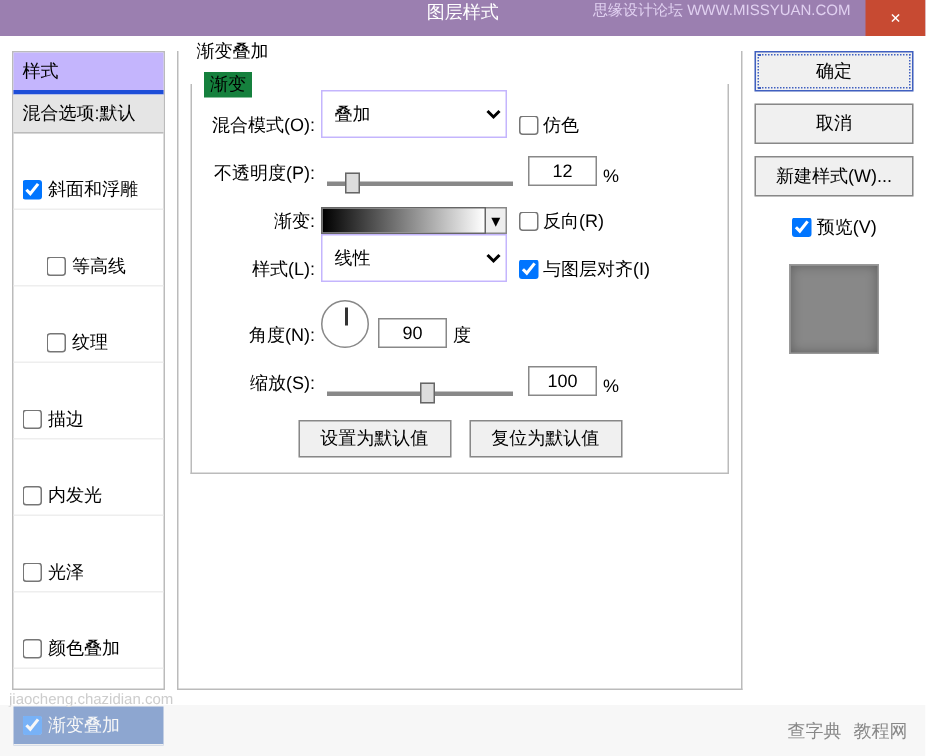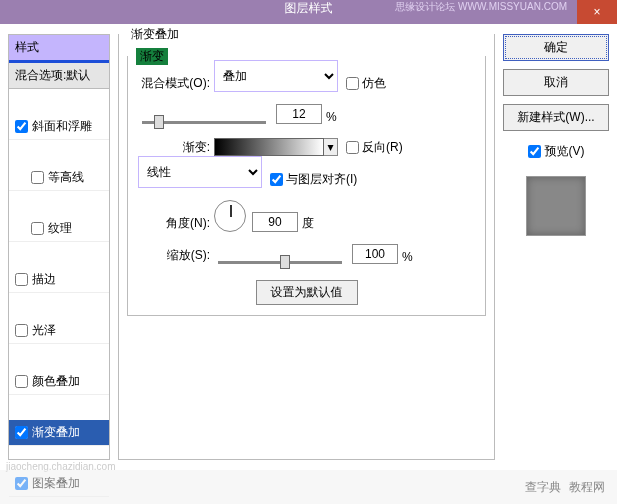--- a/index.html
+++ b/index.html
@@ -70,20 +70,24 @@
         <div class="style-item indented">
           <input type="checkbox" style="">
           <span>纹理</span>
         </div>
         <div class="style-item">
           <input type="checkbox" style="">
           <span>描边</span>
         </div>
         <div class="style-item">
           <input type="checkbox" style="">
+          <span>内发光</span>
+        </div>
+        <div class="style-item">
+          <input type="checkbox" style="">
           <span>光泽</span>
         </div>
         <div class="style-item">
           <input type="checkbox" style="">
           <span>颜色叠加</span>
         </div>
         <div class="style-item selected">
           <input type="checkbox" checked="" style="">
           <span>渐变叠加</span>
         </div>
@@ -106,40 +110,42 @@
       <div class="row">
         <span class="row-label">混合模式(O):</span>
         <select class="select"><option>叠加</option></select>
         <label class="checkbox-inline">
           <input type="checkbox" style="">
           <span>仿色</span>
         </label>
       </div>
 
       <div class="row">
+        <span class="row-label">不透明度(P):</span>
         <div class="slider-track">
             <div class="slider-thumb" style="left:12px"></div>
           </div>
         <input class="num-input" value="12" style="">
         <span class="pct">%</span>
       </div>
 
       <div class="row">
         <span class="row-label">渐变:</span>
         <div class="gradient-bar"></div>
         <div class="gradient-arrow">
             <span>▾</span>
           </div>
         <label class="checkbox-inline">
           <input type="checkbox" style="">
           <span>反向(R)</span>
         </label>
       </div>
 
       <div class="row">
+        <span class="row-label">样式(L):</span>
         <select class="select"><option>线性</option></select>
         <label class="checkbox-inline">
           <input type="checkbox" checked="" style="">
           <span>与图层对齐(I)</span>
         </label>
       </div>
 
       <div class="row" style="height:34px">
         <span class="row-label">角度(N):</span>
         <div class="angle-dial"></div>
@@ -151,20 +157,21 @@
         <span class="row-label">缩放(S):</span>
         <div class="slider-track">
             <div class="slider-thumb" style="left:62px"></div>
           </div>
         <input class="num-input" value="100" style="">
         <span class="pct">%</span>
       </div>
 
       <div class="btn-row">
         <button class="btn">设置为默认值</button>
+        <button class="btn">复位为默认值</button>
       </div>
     </div>
   </div>
 
   <div class="right-panel">
     <button class="right-btn primary">确定</button>
     <button class="right-btn">取消</button>
     <button class="right-btn">新建样式(W)...</button>
     <label class="preview-check">
       <input type="checkbox" checked="" style="">

